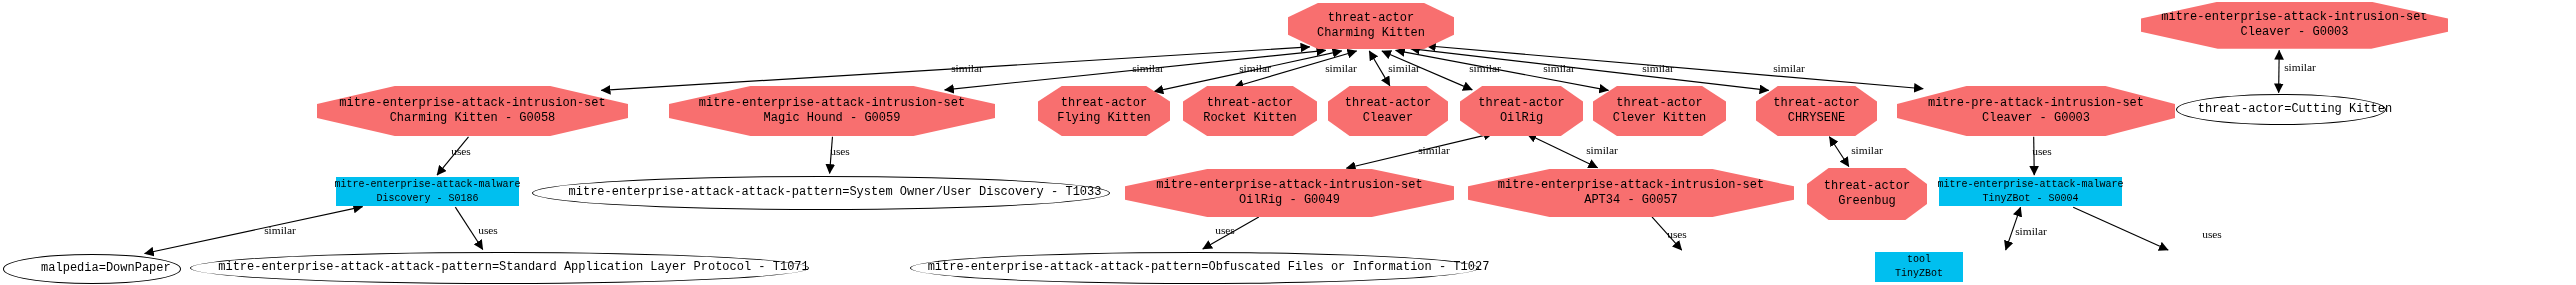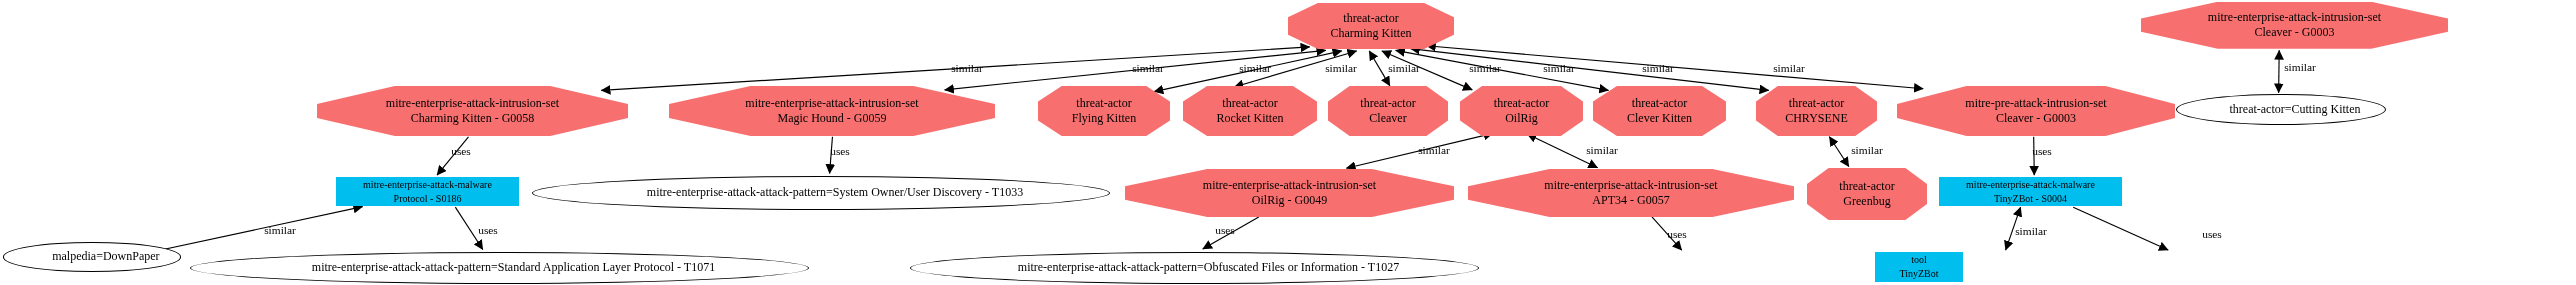--- a/index.html
+++ b/index.html
@@ -7,20 +7,21 @@
     width:2576px;height:285px;position:relative;background:#ffffff;
     font-family:"Liberation Serif","DejaVu Serif",serif;
     overflow:hidden;
   }
   #graph{position:absolute;left:0;top:0;width:2576px;height:285px;}
   svg.edges{position:absolute;left:0;top:0;}
   .node{
     position:absolute;display:flex;flex-direction:column;
     align-items:center;justify-content:center;text-align:center;
     color:#000;
+    font-family:Liberation Mono, monospace;
   }
   .oct{background:#F86F6F;}
   .oct.wide{clip-path:polygon(25% 0,75% 0,100% 36%,100% 64%,75% 100%,25% 100%,0 64%,0 36%);align-items:center;}
   .oct.small{clip-path:polygon(18% 0,82% 0,100% 31%,100% 69%,82% 100%,18% 100%,0 69%,0 31%);}
   .box{background:#00BFEF;}
   .ell{background:#fff;border:1.1px solid #000;border-radius:50%;}
   .l1,.l2{display:block;font-size:12px;line-height:15px;white-space:nowrap;}
   .box .l1,.box .l2{font-size:10px;line-height:13.7px;}
   .ell span{font-size:12px;line-height:13.7px;white-space:nowrap;padding-left:28px;}
   .elabel{
@@ -132,21 +133,21 @@
   <div class="node oct wide" style="left:1897px;top:86px;width:278px;height:50px">
     <span class="l1">mitre-pre-attack-intrusion-set</span>
     <span class="l2">Cleaver - G0003</span>
   </div>
   <div class="node ell" style="left:2176px;top:94px;width:208px;height:29px">
     <span>threat-actor=Cutting Kitten</span>
   </div>
 
   <div class="node box" style="left:336px;top:177px;width:183px;height:29px">
     <span class="l1">mitre-enterprise-attack-malware</span>
-    <span class="l2">Protocol - S0186</span>
+    <span class="l2">Discovery - S0186</span>
   </div>
   <div class="node ell" style="left:532px;top:176px;width:576px;height:32px">
     <span>mitre-enterprise-attack-attack-pattern=System Owner/User Discovery - T1033</span>
   </div>
   <div class="node oct wide" style="left:1125px;top:169px;width:329px;height:48px">
     <span class="l1">mitre-enterprise-attack-intrusion-set</span>
     <span class="l2">OilRig - G0049</span>
   </div>
   <div class="node oct wide" style="left:1468px;top:169px;width:326px;height:48px">
     <span class="l1">mitre-enterprise-attack-intrusion-set</span>
@@ -154,21 +155,21 @@
   </div>
   <div class="node oct small" style="left:1807px;top:168px;width:120px;height:52px">
     <span class="l1">threat-actor</span>
     <span class="l2">Greenbug</span>
   </div>
   <div class="node box" style="left:1939px;top:177px;width:183px;height:29px">
     <span class="l1">mitre-enterprise-attack-malware</span>
     <span class="l2">TinyZBot - S0004</span>
   </div>
 
-  <div class="node ell" style="left:2.9px;top:242px;width:176px;height:27.5px">
+  <div class="node ell" style="left:2.9px;top:254px;width:176px;height:27.5px">
     <span>malpedia=DownPaper</span>
   </div>
   <div class="node ell" style="left:190px;top:252px;width:617px;height:30px">
     <span>mitre-enterprise-attack-attack-pattern=Standard Application Layer Protocol - T1071</span>
   </div>
   <div class="node ell" style="left:910px;top:252px;width:567px;height:30px">
     <span>mitre-enterprise-attack-attack-pattern=Obfuscated Files or Information - T1027</span>
   </div>
   <div class="node box" style="left:1875px;top:252px;width:88px;height:30px">
     <span class="l1">tool</span>

